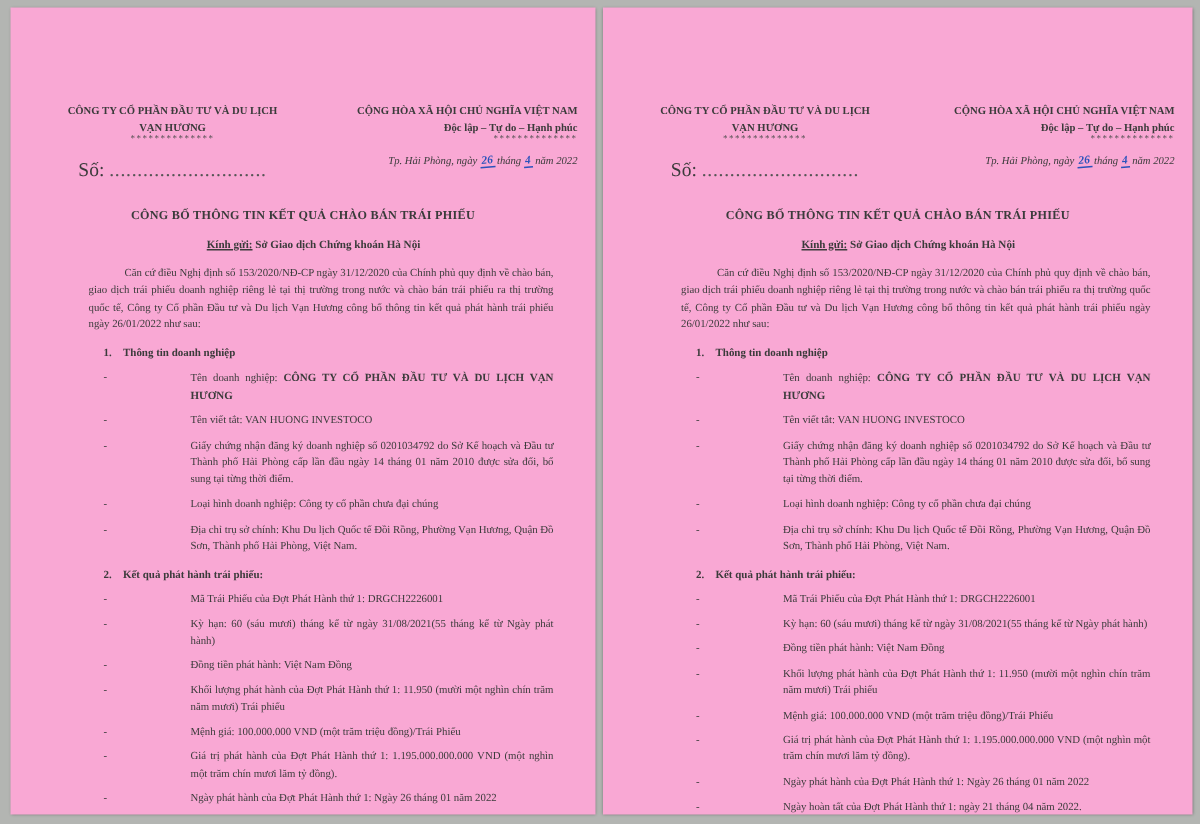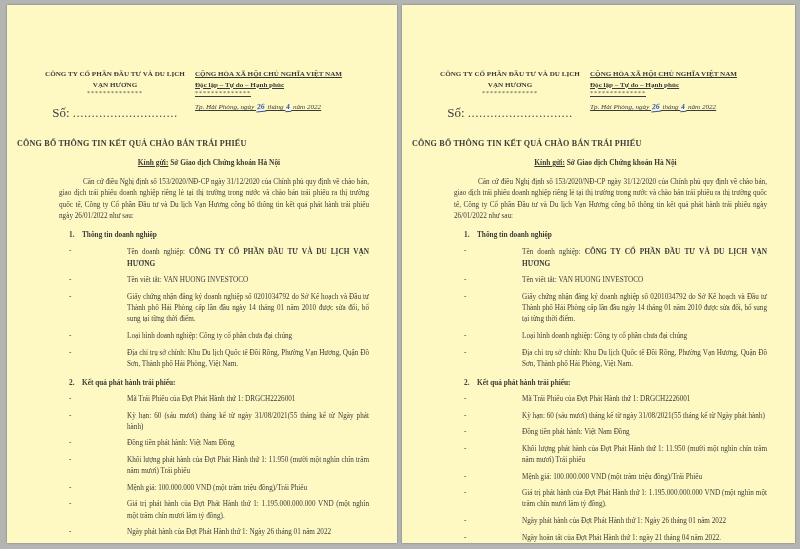--- a/index.html
+++ b/index.html
@@ -4,46 +4,46 @@
 <style>
   html,body{margin:0;padding:0;}
   body{
     width:800px;height:549px;overflow:hidden;
     background:#b3b5b2;
     font-family:"Liberation Serif","DejaVu Serif",serif;
   }
   .canvas{position:relative;width:800px;height:549px;}
   .page{
     position:absolute;top:5px;height:538px;
-    background:#fef9c3;
+    background:#f9a8d4;
     box-shadow:0 0 2px rgba(0,0,0,.35);
     color:#3b3b3b;
     font-size:7.2px;line-height:1.55;
     overflow:hidden;
   }
   .page-left{left:7px;width:390px;}
   .page-right{left:402px;width:393px;}
 
   .hdr{display:flex;margin:64px 12px 0 28px;}
   .hdr-left{width:160px;text-align:center;}
-  .hdr-right{flex:1;text-align:left;text-decoration:underline;}
+  .hdr-right{flex:1;text-align:right;}
   .hline{font-weight:bold;font-size:7.1px;line-height:1.5;}
   .stars{font-size:6px;letter-spacing:1px;line-height:1.3;color:#4a4a4a;}
   .so-line{margin-top:5px;font-size:13px;}
   .dots{letter-spacing:.5px;color:#555;}
   .date-line{margin-top:4px;font-style:italic;font-size:7.1px;white-space:nowrap;}
   .ink{
     color:#2a52bb;font-weight:bold;font-style:italic;
     display:inline-block;transform:rotate(-5deg);
     border-bottom:1px solid #2a52bb;
     font-size:7.6px;line-height:1;padding:0 1px;
   }
 
   .title{
-    font-weight:bold;font-size:8.1px;
+    text-align:center;font-weight:bold;font-size:8.1px;
     margin:15px 10px 0 10px;letter-spacing:.2px;
   }
   .salutation{text-align:center;font-weight:bold;font-size:7.4px;margin-top:6px;}
   .salutation .u{text-decoration:underline;padding-left:14px;}
 
   .intro{
     margin:9px 28px 0 52px;text-align:justify;text-indent:24px;
   }
   .sec-head{
     display:flex;font-weight:bold;margin:7px 28px 0 62px;font-size:7.3px;

